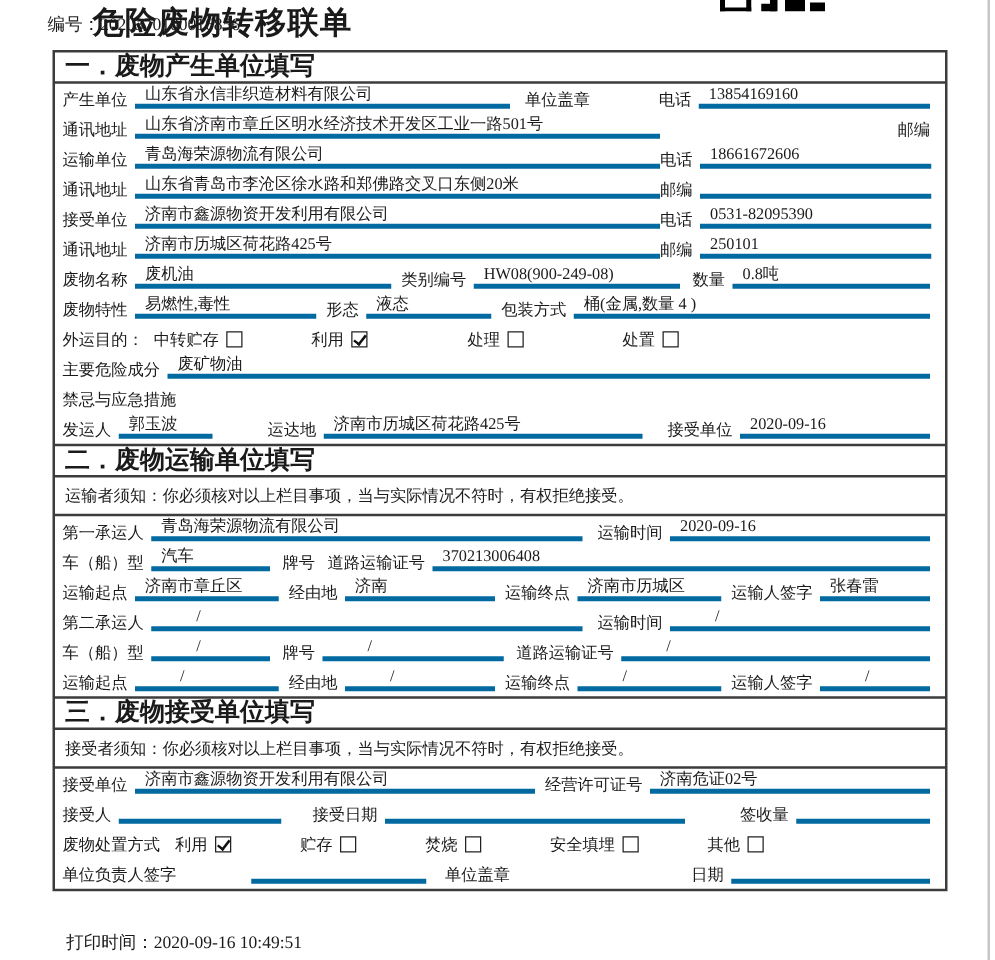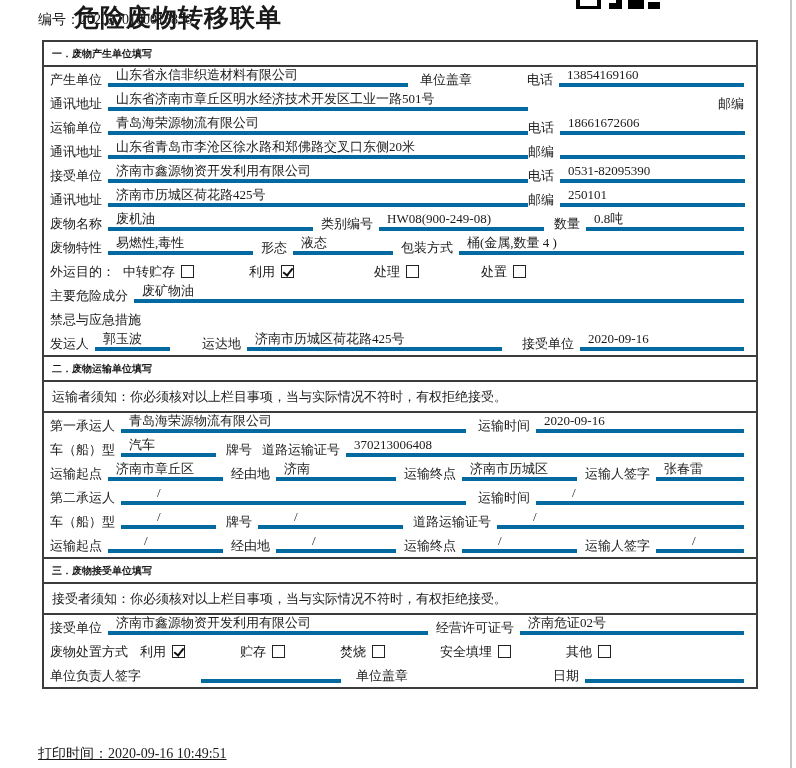--- a/index.html
+++ b/index.html
@@ -24,21 +24,21 @@
 
   .page-edge { position: absolute; right: 4px; top: 0; width: 2px; height: 768px; background: #c6c6c6; }
 
   
   .form-table {
     position: absolute; left: 42px; top: 40px; width: 716px;
     border: 2px solid #3c3c3c; background: #fff;
   }
   .sec-head {
     height: 25px; line-height: 23px; padding: 0 8px;
-    font-weight: bold; font-size: 10px;
+    font-weight: bold; font-size: 20px;
     font-family: "Liberation Sans", "DejaVu Sans", sans-serif;
     border-bottom: 2px solid #3c3c3c;
   }
   .sec-mid { border-top: 2px solid #3c3c3c; }
   .notice-row { height: 31px; line-height: 30px; padding: 0 8px; border-bottom: 2px solid #3c3c3c; white-space: nowrap; }
 
   .row { display: flex; align-items: flex-end; height: 24px; padding: 0 12px 4px 6px; }
   .lbl { white-space: nowrap; flex: none; line-height: 15px; }
   .val {
     border-bottom: 4px solid #0369a1; white-space: nowrap; flex: none;
@@ -47,37 +47,37 @@
   }
   .grow { flex: 1 1 auto; }
   .rt { margin-left: auto; }
   .slash { padding-left: 36px; }
 
   .w75{width:75px}.w95{width:95px}.w100{width:100px}.w115{width:115px}.w120{width:120px}
   .w130{width:130px}.w140{width:140px}.w145{width:145px}.w165{width:165px}.w185{width:185px}
   .w205{width:205px}.w240{width:240px}.w255{width:255px}.w300{width:300px}.w320{width:320px}
   .w345{width:345px}.w420{width:420px}
   .ml8{margin-left:8px}.ml10{margin-left:10px}.ml12{margin-left:12px}.ml15{margin-left:15px}
-  .ml20{margin-left:20px}.ml25{margin-left:25px}.ml30{margin-left:32px}
-  .ml55{margin-left:55px}.ml60{margin-left:60px}.ml80{margin-left:80px}.ml125{margin-left:62px}
+  .ml20{margin-left:20px}.ml25{margin-left:25px}.ml30{margin-left:44px}
+  .ml55{margin-left:55px}.ml60{margin-left:60px}.ml80{margin-left:80px}.ml125{margin-left:79px}
   .ml145{margin-left:145px}
 
   
   .cb {
     width: 13px; height: 13px; border: 1.5px solid #222; flex: none;
     margin-left: 6px; margin-bottom: 1px; position: relative; background: #fff;
   }
   .cb.on::before {
     content: ""; position: absolute; left: 3px; top: 0px;
     width: 4px; height: 8px;
     border: solid #111; border-width: 0 2px 2px 0;
     transform: rotate(38deg);
   }
 
-  .print-time { position: absolute; left: 38px; top: 745px; font-size: 14px; white-space: nowrap; text-decoration: underline; }
+  .print-time { position: absolute; left: 53px; top: 745px; font-size: 14px; white-space: nowrap; }
 </style>
 </head>
 <body>
 
 <div class="page-edge"></div>
 
 <div class="serial"><span>编号：</span><span>2020370100016856</span></div>
 <div class="doc-title">危险废物转移联单</div>
 <div class="qr">
   <i style="left:0;top:0;width:4px;height:9px"></i>
@@ -248,20 +248,28 @@
     <div class="sec-head">三．废物接受单位填写</div>
     <div class="notice-row">接受者须知：你必须核对以上栏目事项，当与实际情况不符时，有权拒绝接受。</div>
 
     <div class="row">
       <span class="lbl">接受单位</span>
       <span class="val w320">济南市鑫源物资开发利用有限公司</span>
       <span class="lbl ml8">经营许可证号</span>
       <span class="val grow">济南危证02号</span>
     </div>
 
+    <div class="row">
+      <span class="lbl">接受人</span>
+      <span class="val w130"></span>
+      <span class="lbl ml25">接受日期</span>
+      <span class="val w240"></span>
+      <span class="lbl ml30">签收量</span>
+      <span class="val grow"></span>
+    </div>
 
     <div class="row">
       <span class="lbl">废物处置方式</span>
       <span class="lbl ml12">利用</span>
       <span class="cb on"></span>
       <span class="lbl ml55">贮存</span>
       <span class="cb"></span>
       <span class="lbl ml55">焚烧</span>
       <span class="cb"></span>
       <span class="lbl ml55">安全填埋</span>

